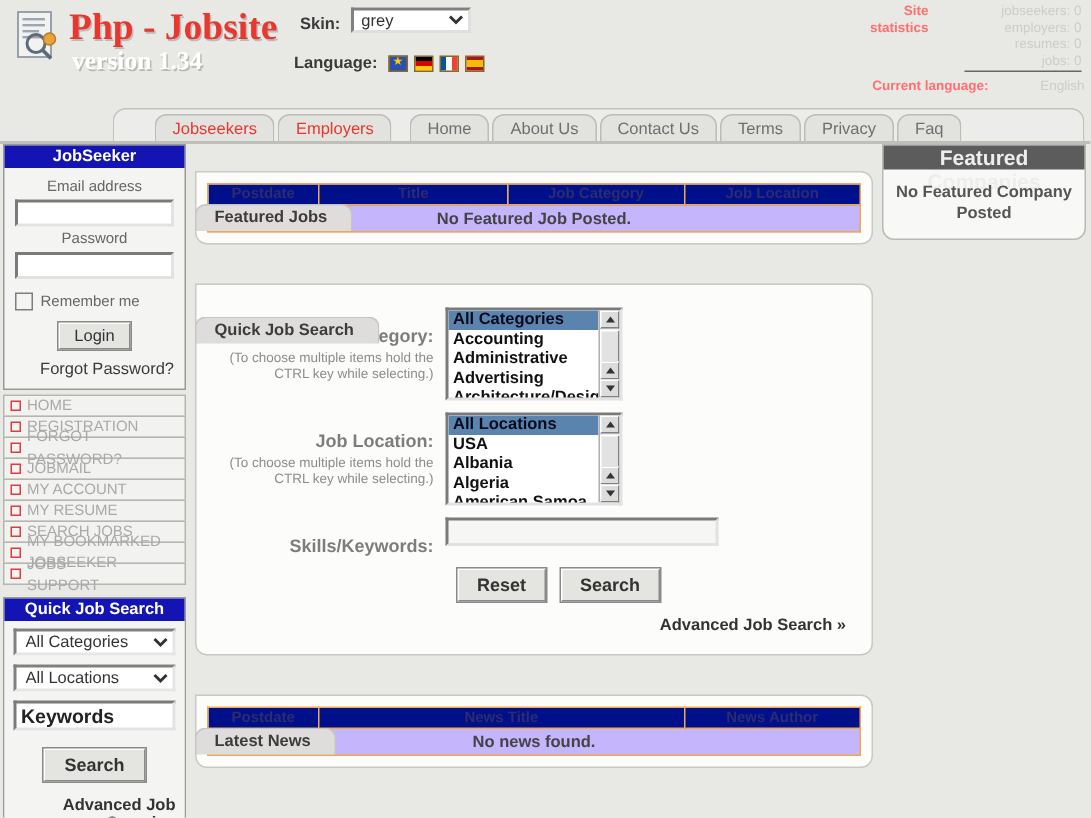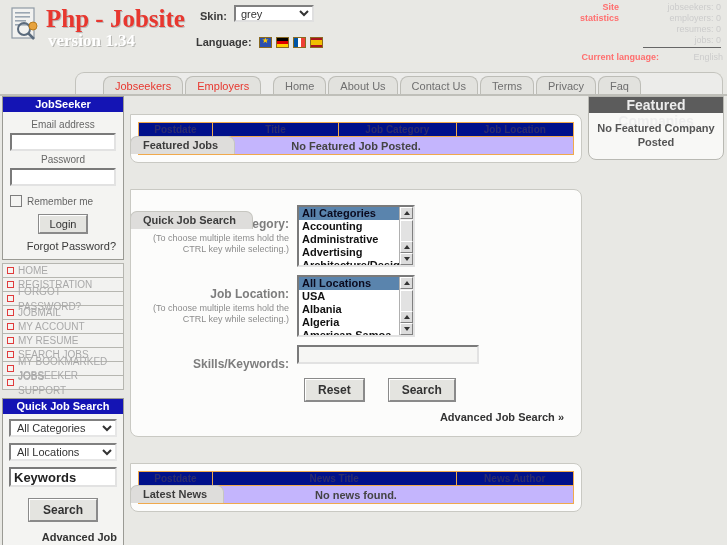--- a/index.html
+++ b/index.html
@@ -209,21 +209,21 @@
     width: 13px; height: 22px; background: #e2e2e2;
     border: 1px solid; border-color: #fff #808080 #808080 #fff; margin-top: 1px;
   }
   .sb-bottom { position: absolute; bottom: 0; left: 0; }
   .text-input {
     width: 182px; height: 19px;
     border: 2px solid; border-color: #7a7a7a #e2e2e2 #e2e2e2 #7a7a7a;
     background: #f6f6f4; font-size: 11px; padding: 0 3px;
     font-family: "Liberation Sans", sans-serif;
   }
-  .btn-row { margin-left: 163px; display: flex; gap: 25px; margin-top: 2px; }
+  .btn-row { margin-left: 163px; display: flex; gap: 10px; margin-top: 2px; }
   .form-btn { font-size: 12px; font-weight: bold; padding: 3px 12px; }
   .adv-main { text-align: right; font-size: 11px; font-weight: bold; color: #333; margin: 10px 6px 2px 0; }
 
   
   #rightcol { position: absolute; left: 588px; top: 0; width: 136px; }
   .rc-box { border: 1px solid #b9b9b3; background: #f8f8f6; border-radius: 0 0 8px 8px; }
   .rc-head {
     background: #5c5c5c; color: #ededed; font-size: 14px; font-weight: bold;
     text-align: center; height: 16px; line-height: 16px;
   }

